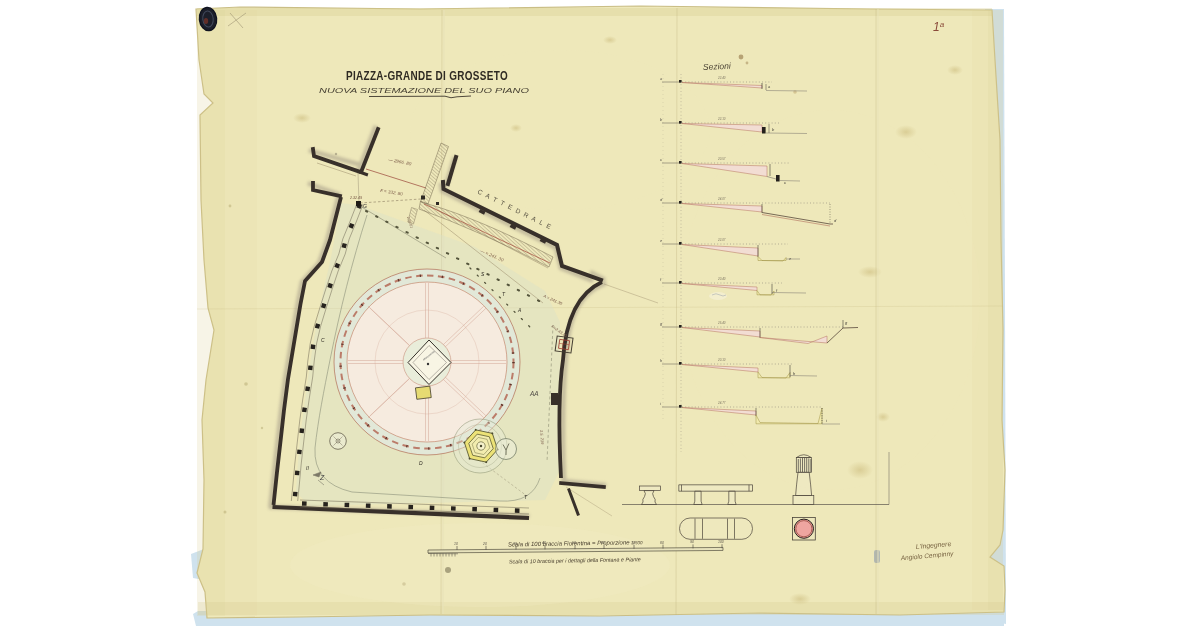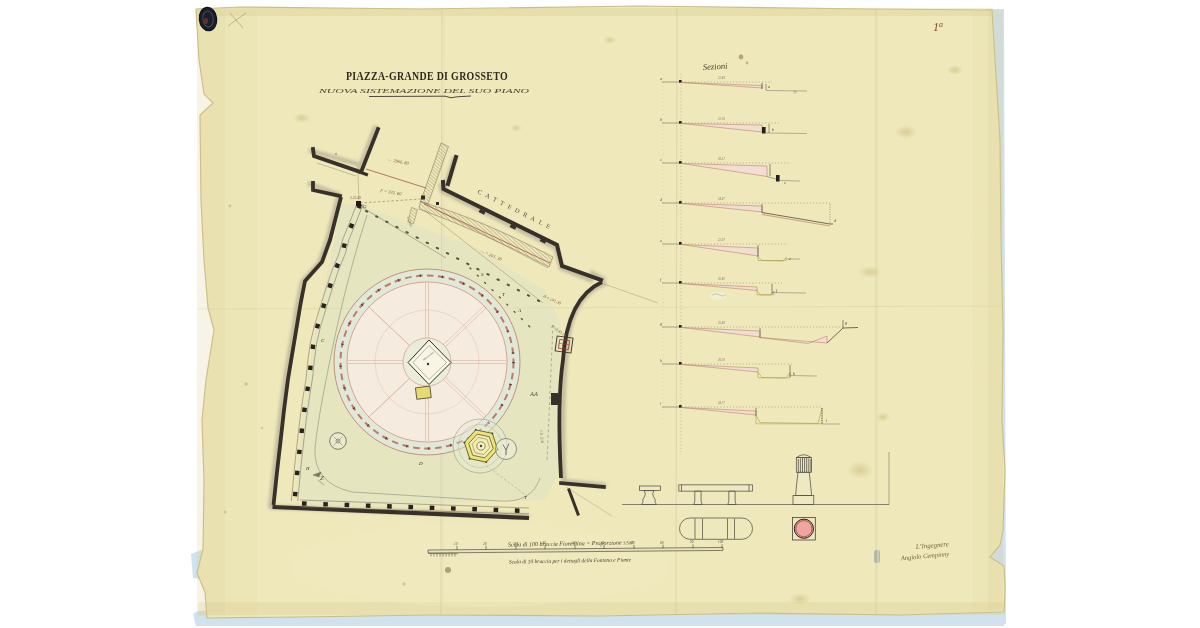--- a/index.html
+++ b/index.html
@@ -1,17 +1,17 @@
 <!DOCTYPE html>
 <html><head>
 <meta charset="utf-8">
 <style>
 html,body{margin:0;padding:0;background:#ffffff;}
 #stage{position:relative;width:1200px;height:628px;background:#ffffff;overflow:hidden;
-font-family:Liberation Serif, serif;}
+font-family:Liberation Sans, sans-serif;}
 svg{display:block}
 </style>
 </head>
 <body>
 <div id="stage">
 <svg width="1200" height="628" viewBox="0 0 1200 628">
 <defs>
 <pattern id="hatch" patternUnits="userSpaceOnUse" width="2.6" height="2.6" patternTransform="rotate(132)">
   <line x1="0" y1="0" x2="0" y2="2.6" stroke="#7a6c52" stroke-width="0.6"></line>
 </pattern>

